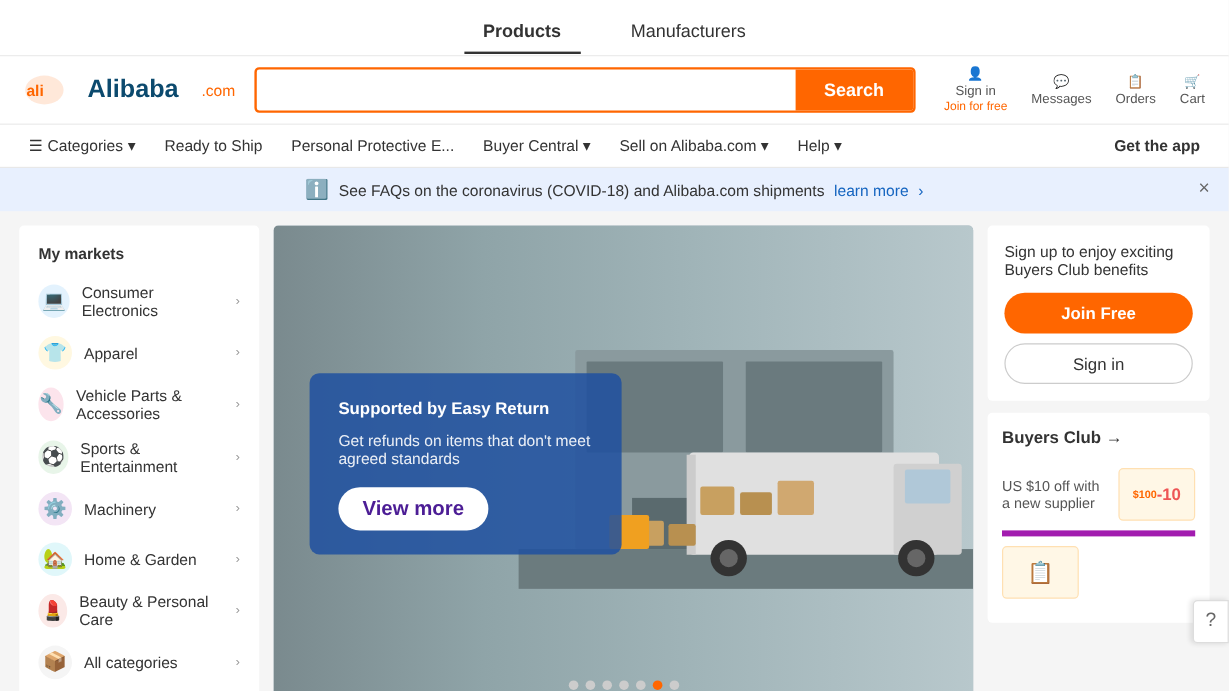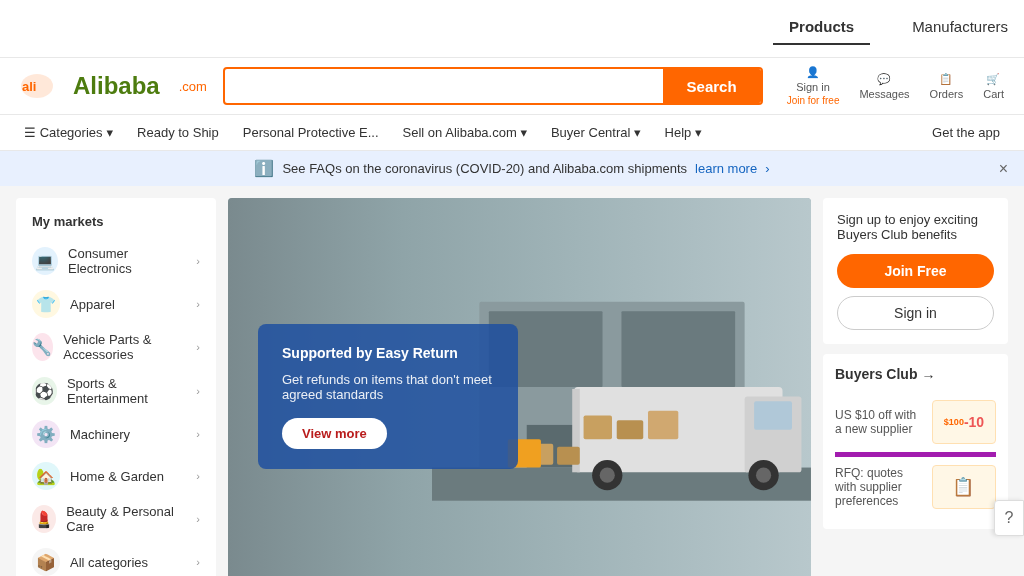--- a/index.html
+++ b/index.html
@@ -1,39 +1,39 @@
 <!DOCTYPE html>
 <html><head>
   <meta charset="utf-8">
   <style>
     * { margin: 0; padding: 0; box-sizing: border-box; }
     body { font-family: Arial, sans-serif; font-size: 14px; color: #333; background: #f5f5f5; width: 1024px; overflow-x: hidden; }
 
     
-    .top-nav { background: #fff; border-bottom: 1px solid #e8e8e8; display: flex; justify-content: flex-end; gap: 26px; padding: 10px 0 12px; }
+    .top-nav { background: #fff; border-bottom: 1px solid #e8e8e8; display: flex; justify-content: center; gap: 26px; padding: 10px 0 1px; }
     .top-nav-item { padding: 8px 16px; cursor: pointer; font-size: 15px; color: #333; border-bottom: 2px solid transparent; }
     .top-nav-item.active { border-bottom: 2px solid #333; font-weight: bold; }
 
     
     .header { background: #fff; display: flex; align-items: center; padding: 8px 20px; gap: 16px; border-bottom: 1px solid #e8e8e8; }
     .logo-area { display: flex; align-items: center; gap: 19px; min-width: 140px; }
     .search-bar { flex: 1; display: flex; align-items: center; border: 2px solid #f60; border-radius: 4px; overflow: hidden; height: 38px; }
     .search-input { flex: 1; border: none; outline: none; padding: 0 12px; font-size: 14px; }
     .search-btn { background: #f60; color: #fff; border: none; padding: 0 24px; height: 38px; cursor: pointer; font-size: 15px; font-weight: bold; }
     .header-actions { display: flex; align-items: center; gap: 20px; margin-left: 8px; }
     .action-item { display: flex; flex-direction: column; align-items: center; cursor: pointer; font-size: 11px; color: #555; gap: 2px; }
     .action-item .label { font-size: 11px; }
     .action-item .sublabel { font-size: 10px; color: #f60; }
 
     
     .secondary-nav { background: #fff; display: flex; align-items: center; padding: 6px 16px; border-bottom: 1px solid #e8e8e8; gap: 8px; font-size: 13px; }
     .nav-item { cursor: pointer; color: #333; padding: 4px 8px; white-space: nowrap; }
     .categories-btn { display: flex; align-items: center; gap: 4px; }
     .nav-divider { flex: 1; }
-    .get-app { margin-left: auto; cursor: pointer; color: #333; }
+    .get-app { margin-left: auto; cursor: pointer; color: #333; font-weight: bold; }
 
     
     .alert-bar { background: #e8f0fe; display: flex; align-items: center; justify-content: center; gap: 8px; padding: 8px 16px; font-size: 13px; position: relative; }
     .alert-close { position: absolute; right: 16px; cursor: pointer; font-size: 16px; color: #666; }
     .alert-link { color: #1565c0; cursor: pointer; }
 
     
     .main { display: flex; padding: 12px 16px; gap: 12px; background: #f5f5f5; }
 
     
@@ -43,21 +43,21 @@
     .sidebar-item-left { display: flex; align-items: center; gap: 10px; }
     .sidebar-icon { width: 28px; height: 28px; border-radius: 50%; display: flex; align-items: center; justify-content: center; font-size: 16px; }
     .chevron { color: #999; font-size: 11px; }
 
     
     .hero { flex: 1; border-radius: 4px; overflow: hidden; position: relative; min-height: 280px; background: linear-gradient(135deg, #b0bec5 0%, #90a4ae 100%); display: flex; align-items: center; }
     .hero-overlay { position: relative; z-index: 2; padding: 30px 30px; }
     .hero-box { background: rgba(30, 80, 160, 0.85); border-radius: 8px; padding: 20px 24px; max-width: 260px; color: #fff; }
     .hero-title { font-size: 14px; font-weight: bold; line-height: 1.3; margin-bottom: 10px; }
     .hero-subtitle { font-size: 13px; margin-bottom: 16px; opacity: 0.9; }
-    .hero-btn { background: #fff; color: #b91c1c; border: none; border-radius: 20px; padding: 8px 20px; cursor: pointer; font-size: 13px; font-weight: bold; }
+    .hero-btn { background: #fff; color: #4c1d95; border: none; border-radius: 20px; padding: 8px 20px; cursor: pointer; font-size: 17px; font-weight: bold; }
     .hero-dots { position: absolute; bottom: 10px; left: 50%; transform: translateX(-50%); display: flex; gap: 6px; }
     .dot { width: 8px; height: 8px; border-radius: 50%; background: #ccc; cursor: pointer; }
     .dot.active { background: #f60; }
 
     
     .right-panel { min-width: 185px; max-width: 185px; display: flex; flex-direction: column; gap: 10px; }
     .club-card { background: #fff; border-radius: 4px; padding: 14px; }
     .club-title { font-size: 13px; margin-bottom: 12px; color: #333; }
     .btn-join { background: #f60; color: #fff; border: none; border-radius: 20px; width: 100%; padding: 9px; cursor: pointer; font-size: 14px; font-weight: bold; margin-bottom: 8px; }
     .btn-signin { background: #fff; color: #333; border: 1px solid #ccc; border-radius: 20px; width: 100%; padding: 8px; cursor: pointer; font-size: 14px; }
@@ -78,21 +78,21 @@
   <div class="top-nav-item">Manufacturers</div>
 </div>
 
 <div class="header">
   <div class="logo-area">
 
     <svg width="34" height="26" viewBox="0 0 34 26">
       <ellipse cx="17" cy="13" rx="16" ry="12" fill="#f60" opacity="0.15"></ellipse>
       <text x="2" y="18" font-size="13" font-weight="bold" fill="#f60" font-family="Arial">ali</text>
     </svg>
-    <span style="font-size:24px; font-weight:bold; color:#4d7c0f;">Alibaba</span>
+    <span style="font-size:21px; font-weight:bold; color:#0c4a6e;">Alibaba</span>
       <span style="font-size:13px; color:#f60;">.com</span>
   </div>
   <div class="search-bar">
     <input class="search-input" type="text" placeholder="" style="">
     <button class="search-btn">Search</button>
   </div>
   <div class="header-actions">
     <div class="action-item">
       <span>👤</span>
       <span class="label">Sign in</span>
@@ -115,35 +115,35 @@
 
 <div class="secondary-nav">
   <div class="nav-item categories-btn">
     <span>☰</span>
     <span>Categories</span>
     <span>▾</span>
   </div>
   <div class="nav-item">Ready to Ship</div>
   <div class="nav-item">Personal Protective E...</div>
   <div class="nav-item">
+    <span>Buyer Central</span> <span>▾</span>
+  </div>
+  <div class="nav-item">
     <span>Sell on Alibaba.com</span> <span>▾</span>
-  </div>
-  <div class="nav-item">
-    <span>Buyer Central</span> <span>▾</span>
   </div>
   <div class="nav-item">
     <span>Help</span> <span>▾</span>
   </div>
   <div class="nav-divider"></div>
   <div class="nav-item get-app">Get the app</div>
 </div>
 
 <div class="alert-bar">
   <span style="color:#1565c0; font-size:16px;">ℹ️</span>
-  <span>See FAQs on the coronavirus (COVID-20) and Alibaba.com shipments</span>
+  <span>See FAQs on the coronavirus (COVID-18) and Alibaba.com shipments</span>
   <span class="alert-link">learn more</span>
   <span style="color:#1565c0;">›</span>
   <span class="alert-close">×</span>
 </div>
 
 <div class="main">
 
   <div class="sidebar">
     <div class="sidebar-title">My markets</div>
 
@@ -275,20 +275,19 @@
         <span>→</span>
       </div>
       <div class="benefit-item">
         <span>US $10 off with a new supplier</span>
         <div class="benefit-icon">
           <span style="font-size:9px; color:#f60; font-weight:bold;">$100</span>
           <span style="font-size:14px; color:#e55;">-10</span>
         </div>
       </div>
       <div class="benefit-item">
-        <span>RFQ: quotes with supplier preferences</span>
         <div class="benefit-icon" style="font-size:18px;">📋</div>
       </div>
     </div>
   </div>
 </div>
 
 <div class="help-float">?</div>
 
 </body></html>

